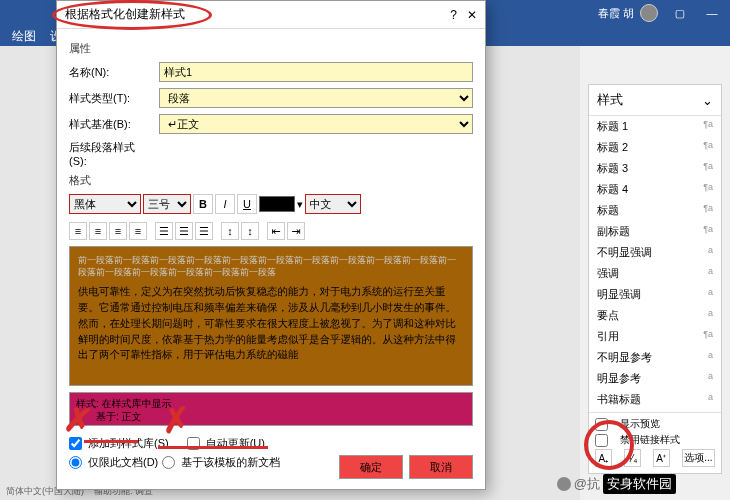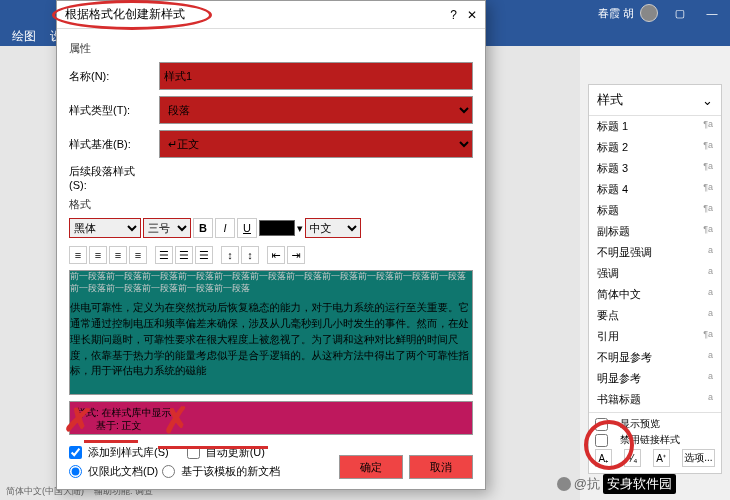--- a/index.html
+++ b/index.html
@@ -15,32 +15,32 @@
 .doc-area { position: absolute; top: 46px; left: 0; right: 150px; bottom: 0; background: #e6e6e6; }
 
 .dialog { position: absolute; top: 0; left: 56px; width: 430px; height: 490px; background: #fff; border: 1px solid #999; box-shadow: 4px 4px 14px rgba(0,0,0,0.3); z-index: 50; }
 .dialog-title { height: 28px; display: flex; align-items: center; justify-content: space-between; padding: 0 8px; font-size: 12px; border-bottom: 1px solid #ddd; }
 .dialog-title .right { display: flex; gap: 10px; }
 .dialog-body { padding: 8px 12px; font-size: 11px; }
 
 .section-label { font-size: 11px; color: #333; margin: 4px 0 6px; }
 .form-row { display: flex; align-items: center; margin-bottom: 6px; gap: 8px; }
 .form-row label { width: 82px; font-size: 11px; }
-.form-row input[type=text], .form-row select { flex: 1; height: 28px; border: 1px solid #999; font-size: 11px; padding: 0 4px; background: #b91c1c; }
+.form-row input[type=text], .form-row select { flex: 1; height: 20px; border: 1px solid #999; font-size: 11px; padding: 0 4px; background: #fef9c3; }
 
 .format-bar { display: flex; gap: 2px; align-items: center; margin: 6px 0 8px; }
 .format-bar select { height: 20px; font-size: 11px; border: 1px solid #b91c1c; }
 .format-bar .btn { width: 20px; height: 20px; border: 1px solid #ccc; display: flex; align-items: center; justify-content: center; font-size: 11px; cursor: pointer; background: #fff; }
 .color-sw { width: 36px; height: 16px; background: #000; border: 1px solid #666; }
 
 .align-bar { display: flex; gap: 2px; margin-bottom: 6px; }
 .align-bar .btn { width: 18px; height: 18px; border: 1px solid #ccc; background: #fff; cursor: pointer; display: flex; align-items: center; justify-content: center; }
 .align-bar .sep { width: 4px; }
 
-.preview { border: 1px solid #999; height: 125px; padding: 0; background: #0f766e; overflow: hidden; }
+.preview { border: 1px solid #999; height: 140px; padding: 8px; background: #a16207; overflow: hidden; }
 .preview .ghost { color: #ccc; font-size: 9px; line-height: 1.3; margin-bottom: 6px; word-break: break-all; }
 .preview .sample { font-size: 10.5px; line-height: 1.5; color: #000; }
 
 .desc { border: 1px solid #999; height: 34px; padding: 4px 6px; font-size: 10px; line-height: 1.3; margin-top: 6px; background: #be185d; }
 
 .checks { margin-top: 10px; font-size: 11px; }
 .check-row { display: flex; align-items: center; gap: 4px; margin-bottom: 4px; }
 .check-row input { margin-right: 2px; }
 
 .dialog-footer { position: absolute; bottom: 10px; left: 12px; right: 12px; display: flex; align-items: center; }
@@ -219,21 +219,21 @@
       </div>
       <div class="style-item">
         <span>不明显强调</span>
         <span class="mark">a</span>
       </div>
       <div class="style-item">
         <span>强调</span>
         <span class="mark">a</span>
       </div>
       <div class="style-item">
-        <span>简体中文</span>
+        <span>明显强调</span>
         <span class="mark">a</span>
       </div>
       <div class="style-item">
         <span>要点</span>
         <span class="mark">a</span>
       </div>
       <div class="style-item">
         <span>引用</span>
         <span class="mark">¶a</span>
       </div>

